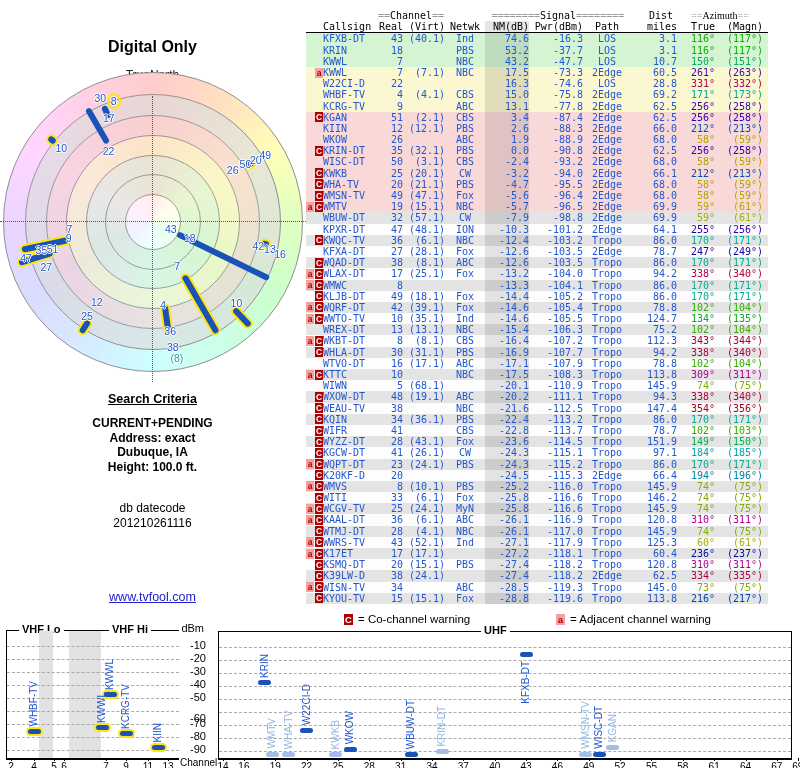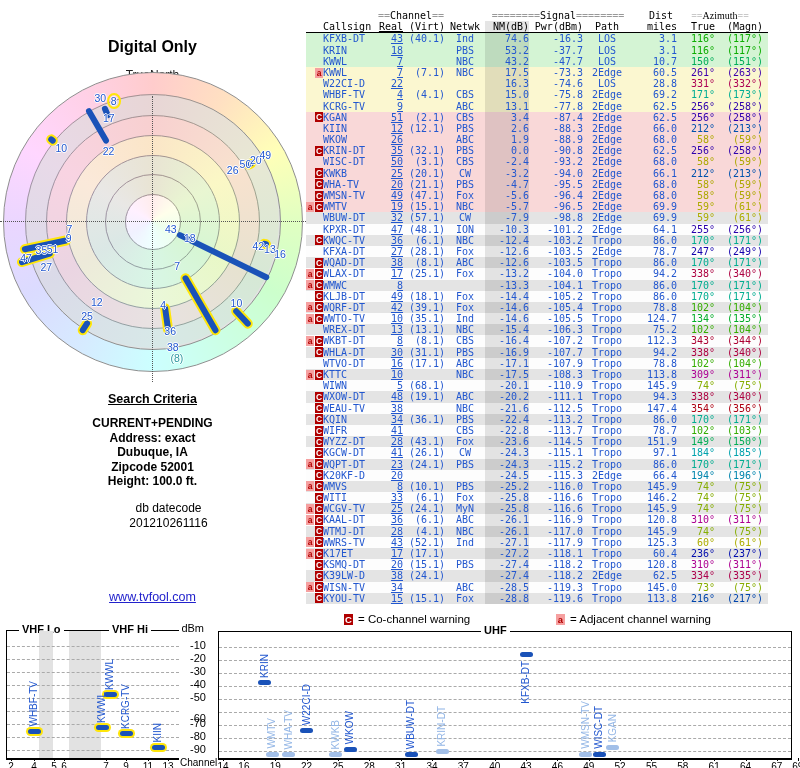--- a/index.html
+++ b/index.html
@@ -16,32 +16,32 @@
   .pbar{position:absolute;background:#1a52b8;border-radius:3px;}
   .pbar.yring,.pdot.yring{box-shadow:0 0 0 2px #ffe60a;}
   .pdot{position:absolute;width:6px;height:8px;background:#1a52b8;border-radius:3px;}
   .plabel{position:absolute;font-size:10.5px;color:#2257cf;white-space:nowrap;transform:translate(-50%,-50%);
     text-shadow:1px 0 0 #fff,-1px 0 0 #fff,0 1px 0 #fff,0 -1px 0 #fff;}
   .plabel.circled{border:2px solid #ffe60a;border-radius:50%;padding:0 2px;}
   .plabel.teal{color:#2d9aa0;}
   #search-block{position:absolute;left:0;top:392px;width:305px;text-align:center;font-size:12px;color:#000;}
   #search-heading{font-weight:bold;text-decoration:underline;font-size:12.5px;margin-bottom:10px;}
   #search-block .sline{line-height:14.5px;font-weight:bold;}
-  #db-block{position:absolute;left:16px;top:501px;width:305px;text-align:center;font-size:12px;line-height:14.5px;}
+  #db-block{position:absolute;left:0;top:501px;width:305px;text-align:center;font-size:12px;line-height:14.5px;}
   #tvfool-link{position:absolute;left:0;top:590px;width:305px;text-align:center;font-size:12.5px;}
   #tvfool-link a{color:#2222cc;text-decoration:underline;cursor:pointer;}
   
   #sig-table{position:absolute;left:306px;top:10px;width:462px;font-family:"DejaVu Sans Mono",monospace;font-size:10px;color:#2257cf;}
   .trow{display:flex;height:11.2px;line-height:11.2px;white-space:nowrap;}
   .hrow{color:#000;}
   .hrow2{border-bottom:1px solid #000;}
   .cell{overflow:visible;}
   .c-badge{width:17px;display:flex;justify-content:flex-end;align-items:center;gap:1px;}
   .c-call{width:54px;text-align:left;}
-  .c-real{width:26px;text-align:right;text-decoration:underline;}
+  .c-real{width:26px;text-align:right;}
   .c-virt{width:42px;text-align:right;}
   .c-net{width:40px;text-align:center;}
   .c-nm{width:44px;text-align:right;background:rgba(0,0,0,0.10);}
   .c-pwr{width:54px;text-align:right;}
   .c-path{width:48px;text-align:center;}
   .c-mi{width:46px;text-align:right;}
   .c-true{width:38px;text-align:right;}
   .c-magn{width:48px;text-align:right;}
   .g-chan{width:68px;text-align:center;}
   .g-sig{width:146px;text-align:center;}
@@ -142,21 +142,20 @@
       </div>
   </div>
   <div id="cross-h"></div>
   <div id="cross-v"></div>
 
   <div id="search-block">
     <div id="search-heading">Search Criteria</div>
     <div class="sline">CURRENT+PENDING</div>
     <div class="sline">Address: exact</div>
     <div class="sline">Dubuque, IA</div>
-    <div class="sline">Zipcode 52001</div>
     <div class="sline">Height: 100.0 ft.</div>
   </div>
   <div id="db-block">
     <div>db datecode</div>
     <div>201210261116</div>
   </div>
   <div id="tvfool-link"><a>www.tvfool.com</a></div>
 
   <div id="sig-table">
     <div class="trow hrow">

